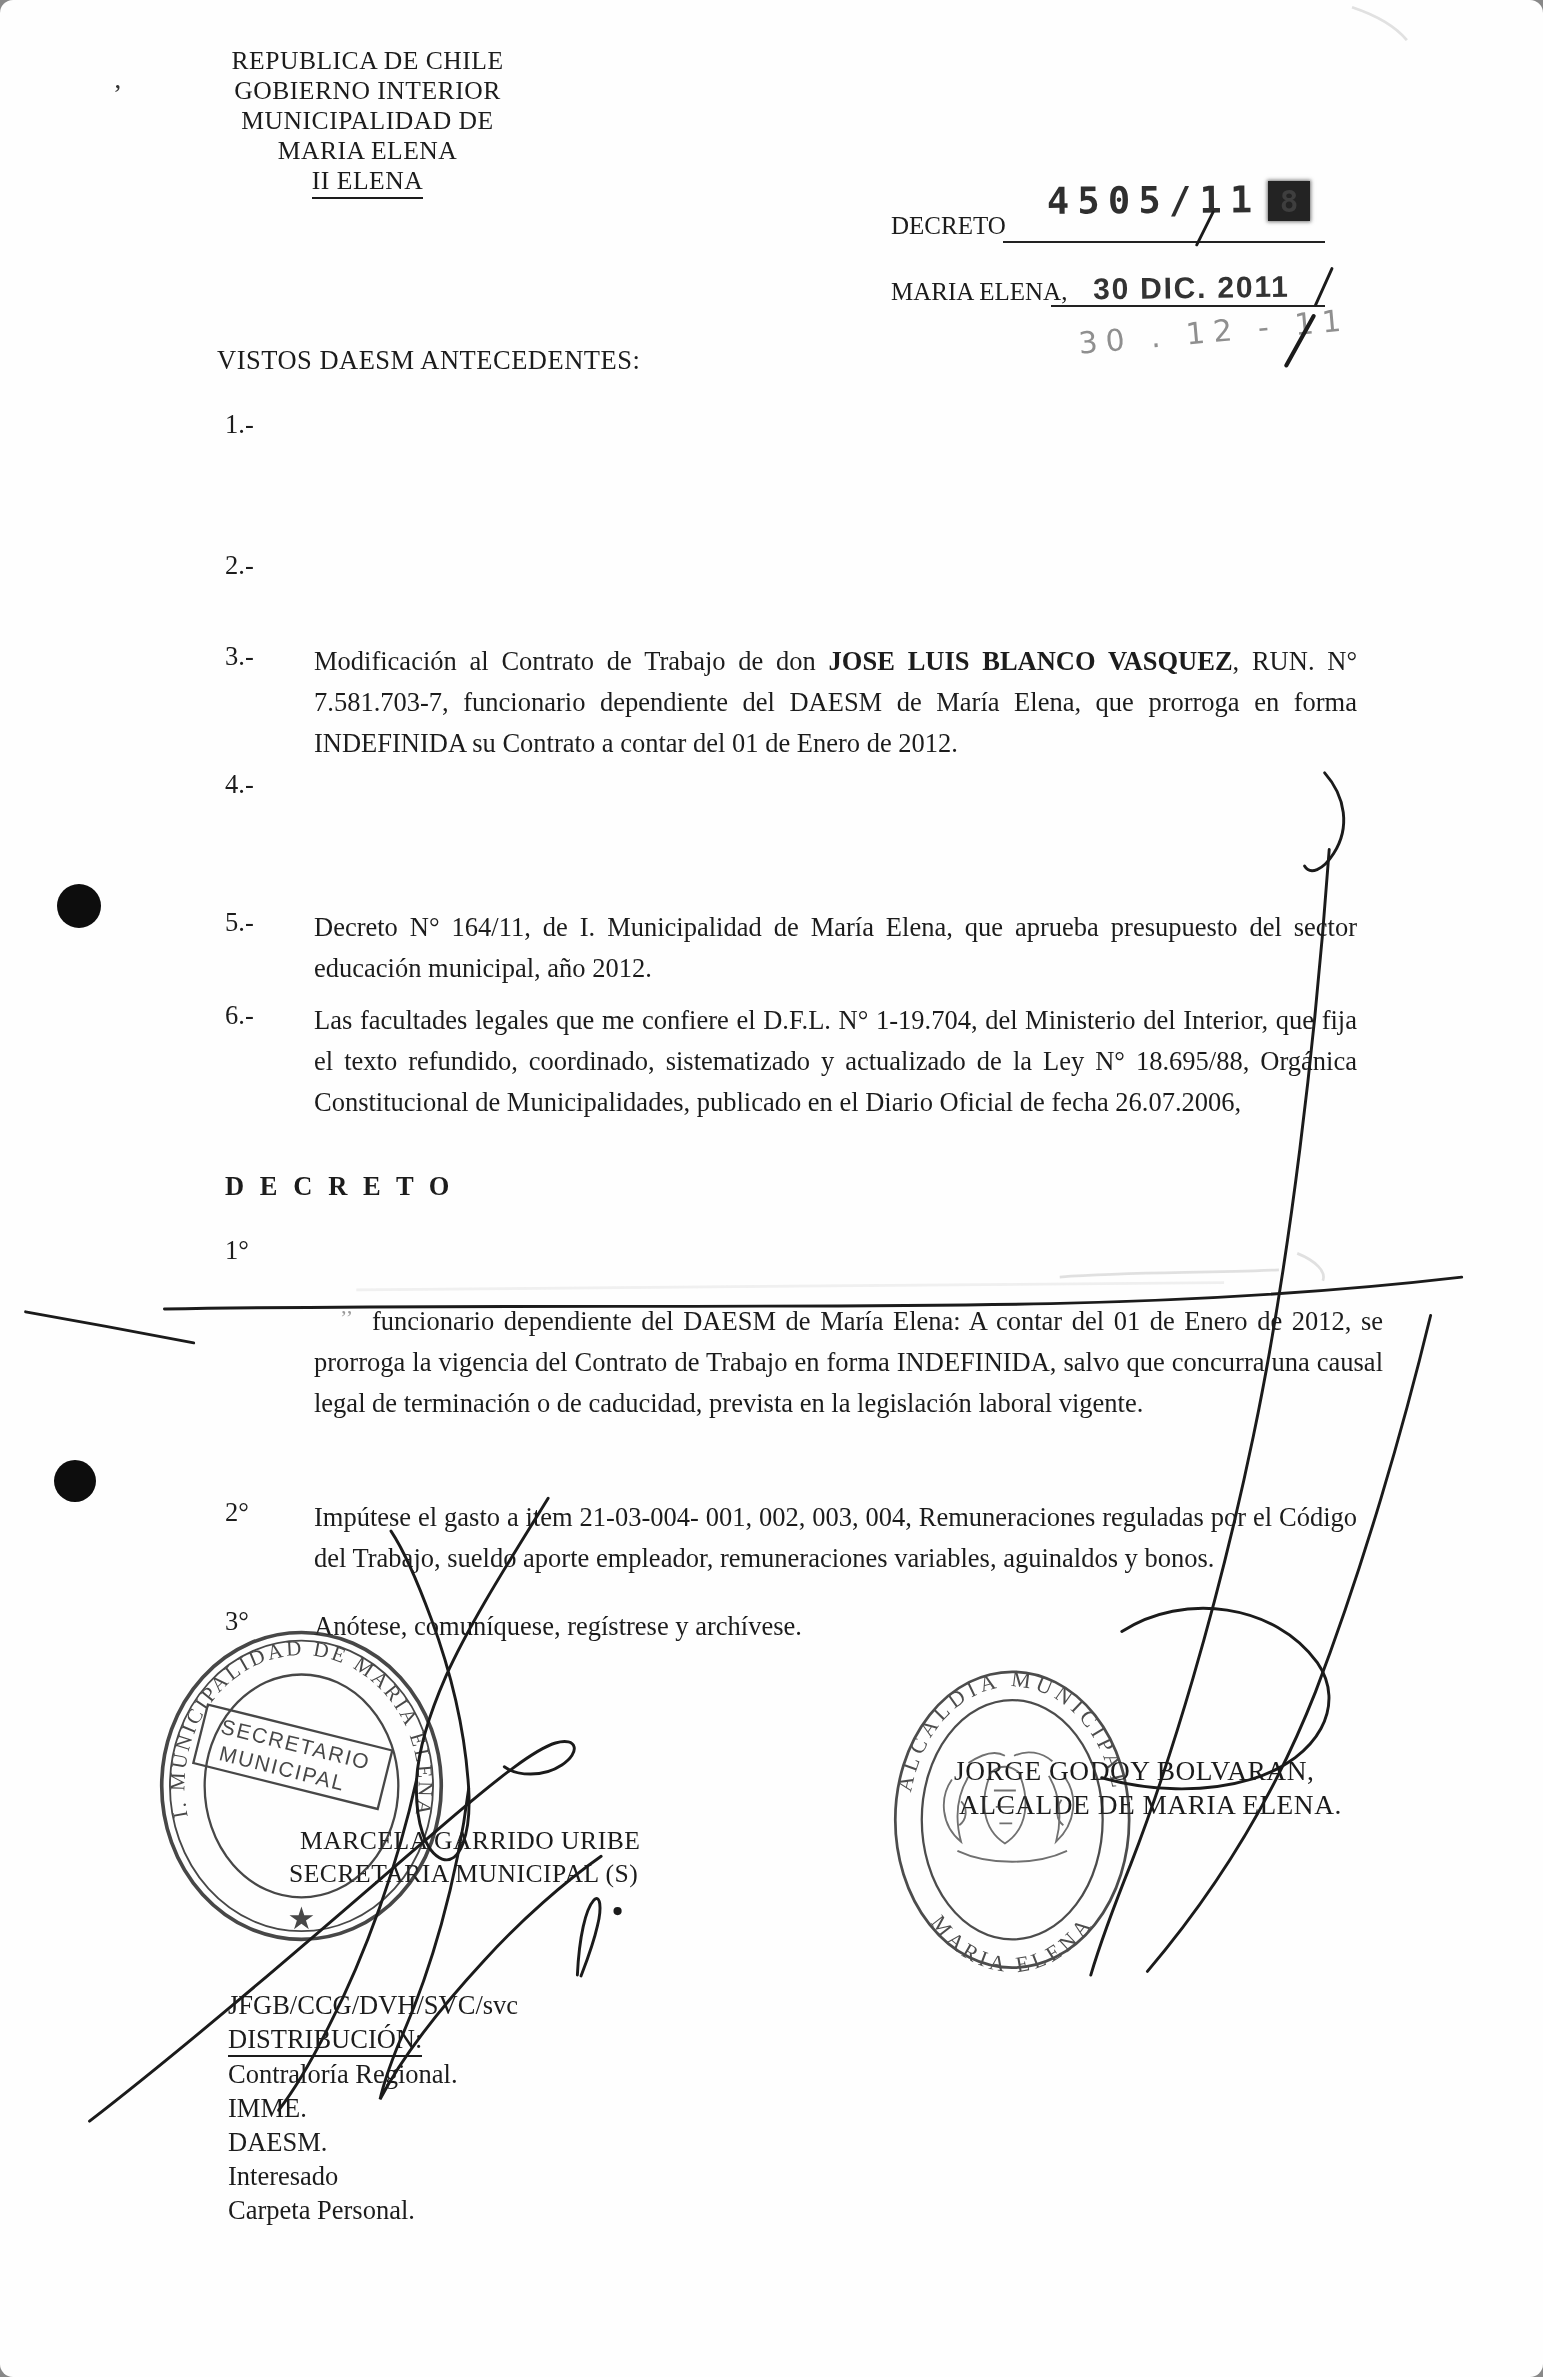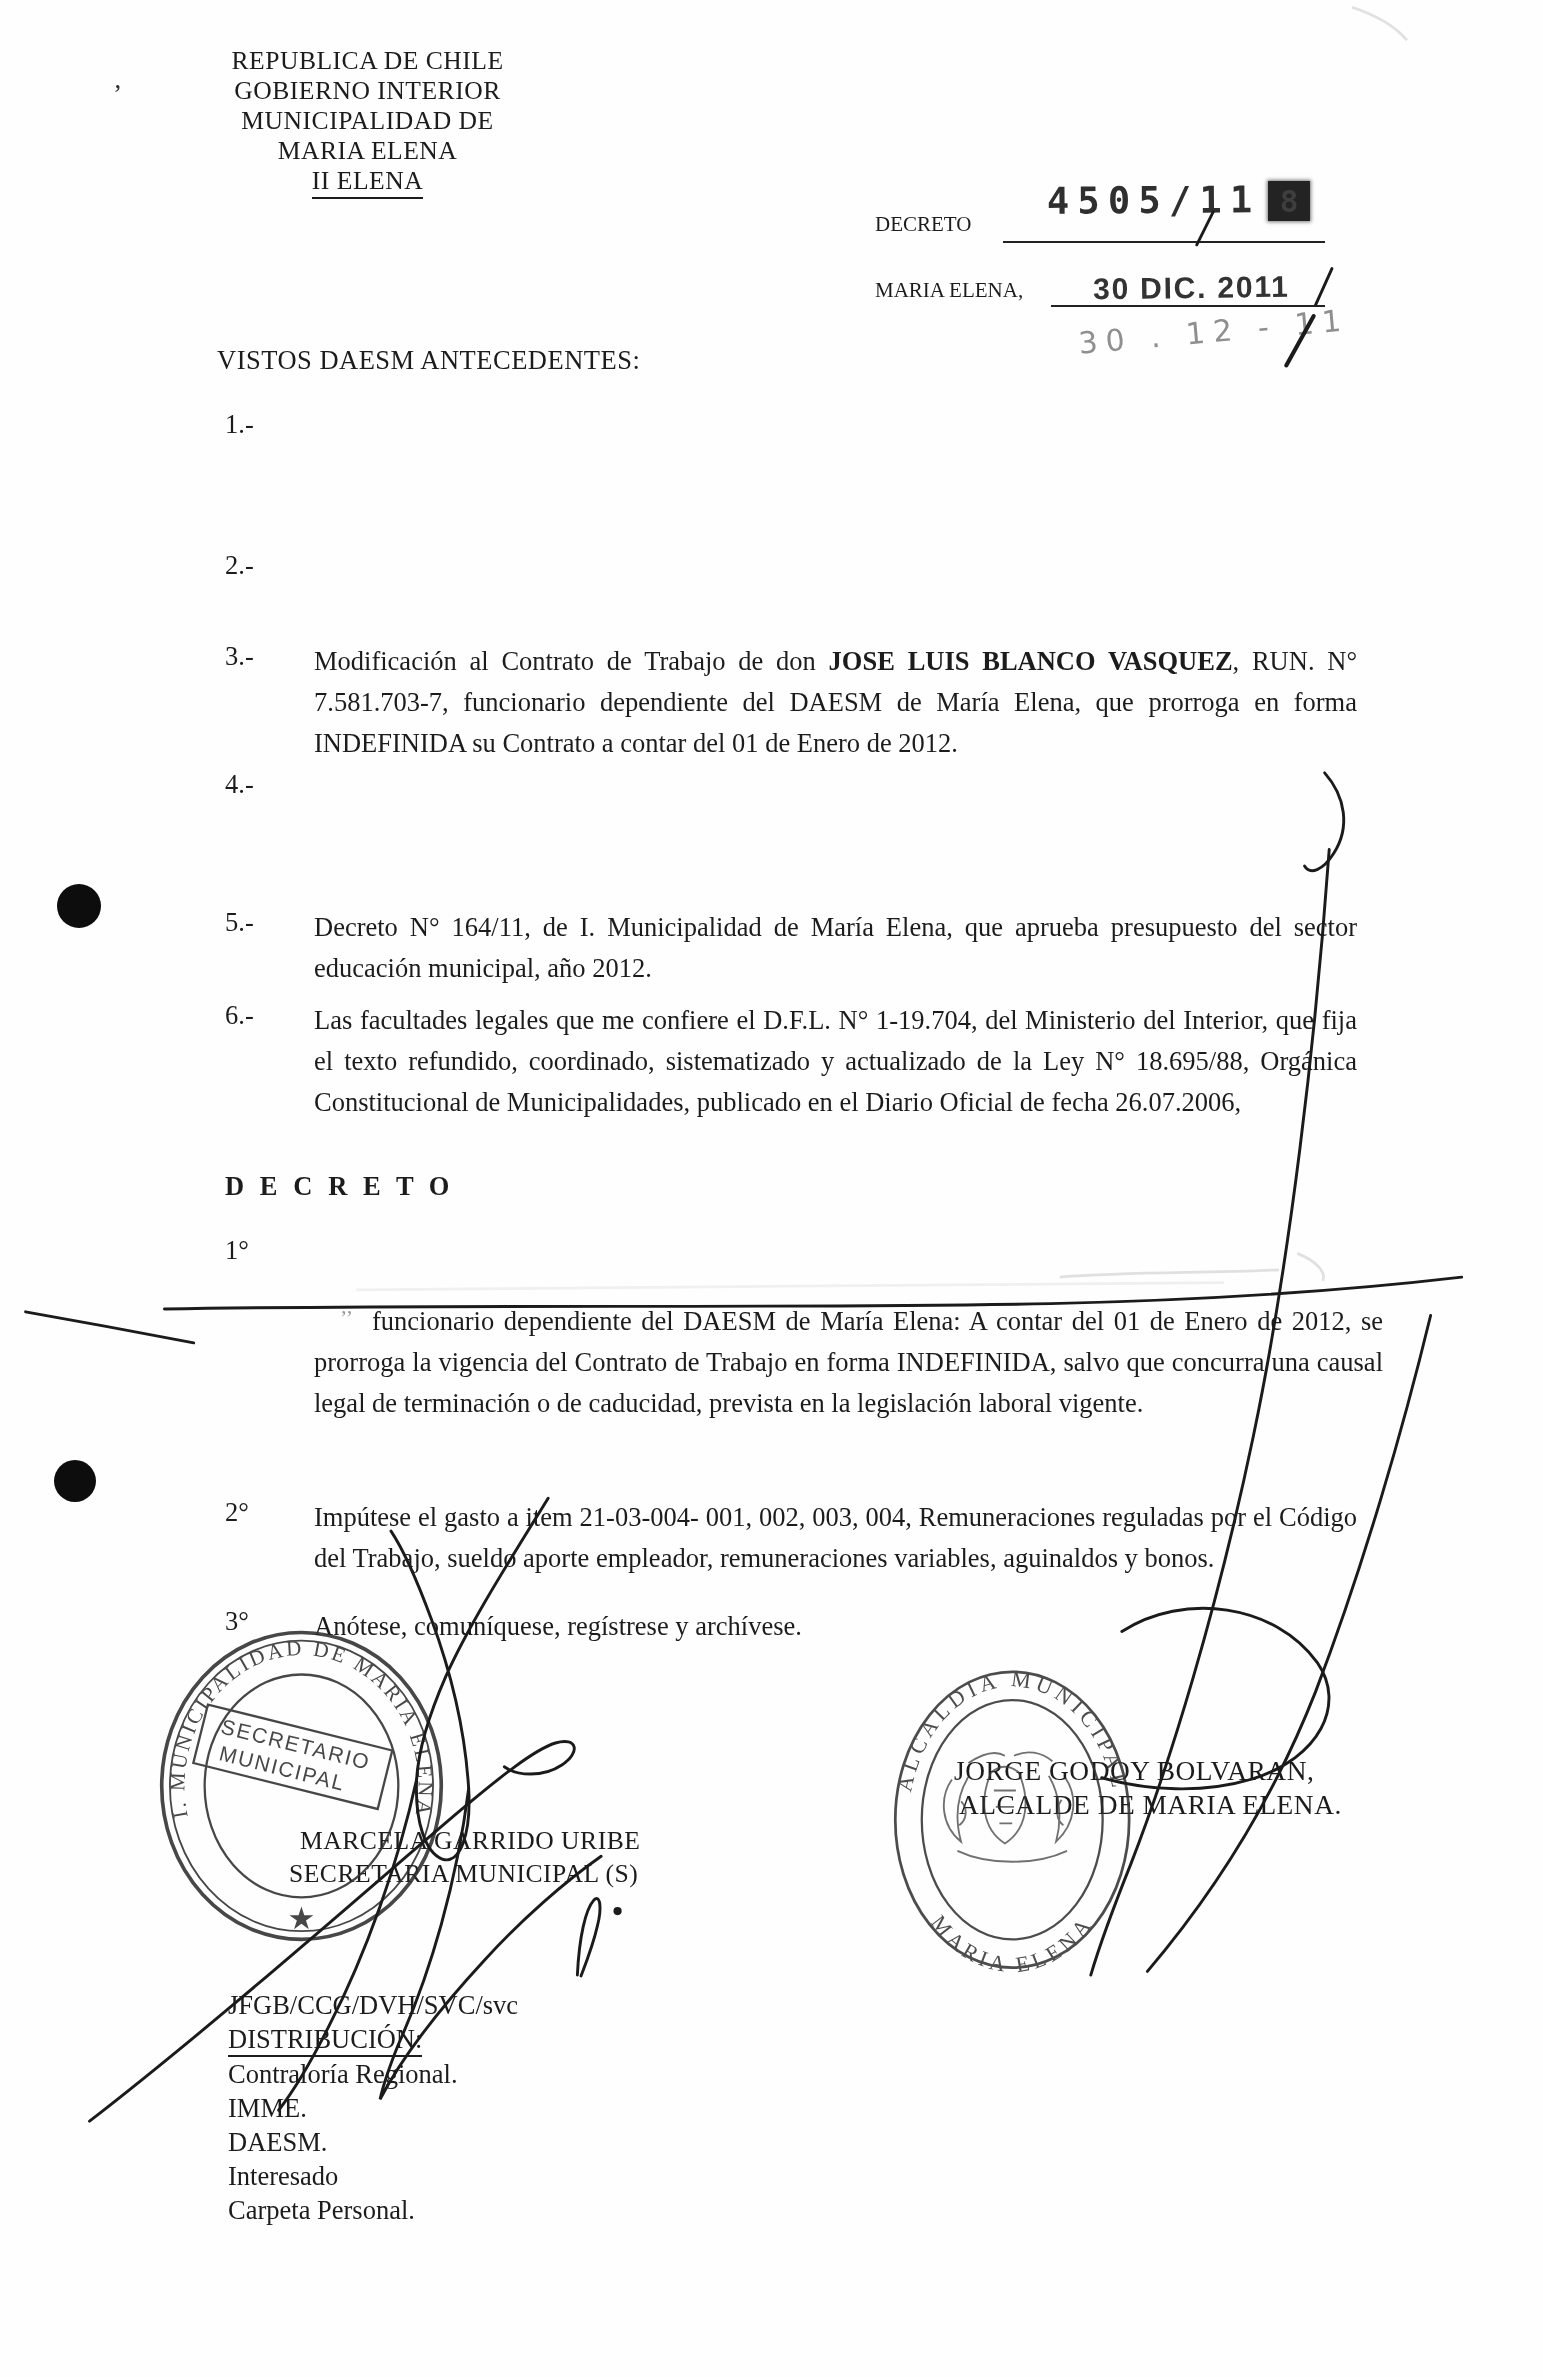--- a/index.html
+++ b/index.html
@@ -4,28 +4,29 @@
 <style>
   html,body{margin:0;padding:0;background:#888;}
   .page{
     position:relative;
     width:1543px;height:2377px;
     margin:0 auto;
     background:#fefefe;
     font-family:"Liberation Serif","DejaVu Serif",serif;
     color:#1c1c1c;
     overflow:hidden;
+    border-radius:13px;
   }
   .abs{position:absolute;}
   
   .letterhead{left:210px;top:46px;width:315px;text-align:center;font-size:25.6px;line-height:30px;letter-spacing:0.5px;}
   .letterhead .ul{display:inline-block;border-bottom:2.7px solid #1c1c1c;padding-bottom:0.9px;}
   .apostrophe{left:113px;top:79px;font-size:27.4px;color:#333;}
   
-  .field-label{font-size:21px;}
+  .field-label{font-size:25px;margin-left:16px;}
   .decreto-label{left:875px;top:212px;}
   .decreto-underline{left:1003px;top:241px;width:322px;border-bottom:2.7px solid #222;height:0;}
   .stamp-number{
     left:1047px;top:179px;
     font-family:"DejaVu Sans Mono",monospace;
     font-weight:bold;font-size:37px;letter-spacing:8.2px;color:#2f2f2f;
     transform:rotate(-.4deg);
   }
   .obscured-box{
     left:1268px;top:181px;width:42px;height:40px;background:#232323;

